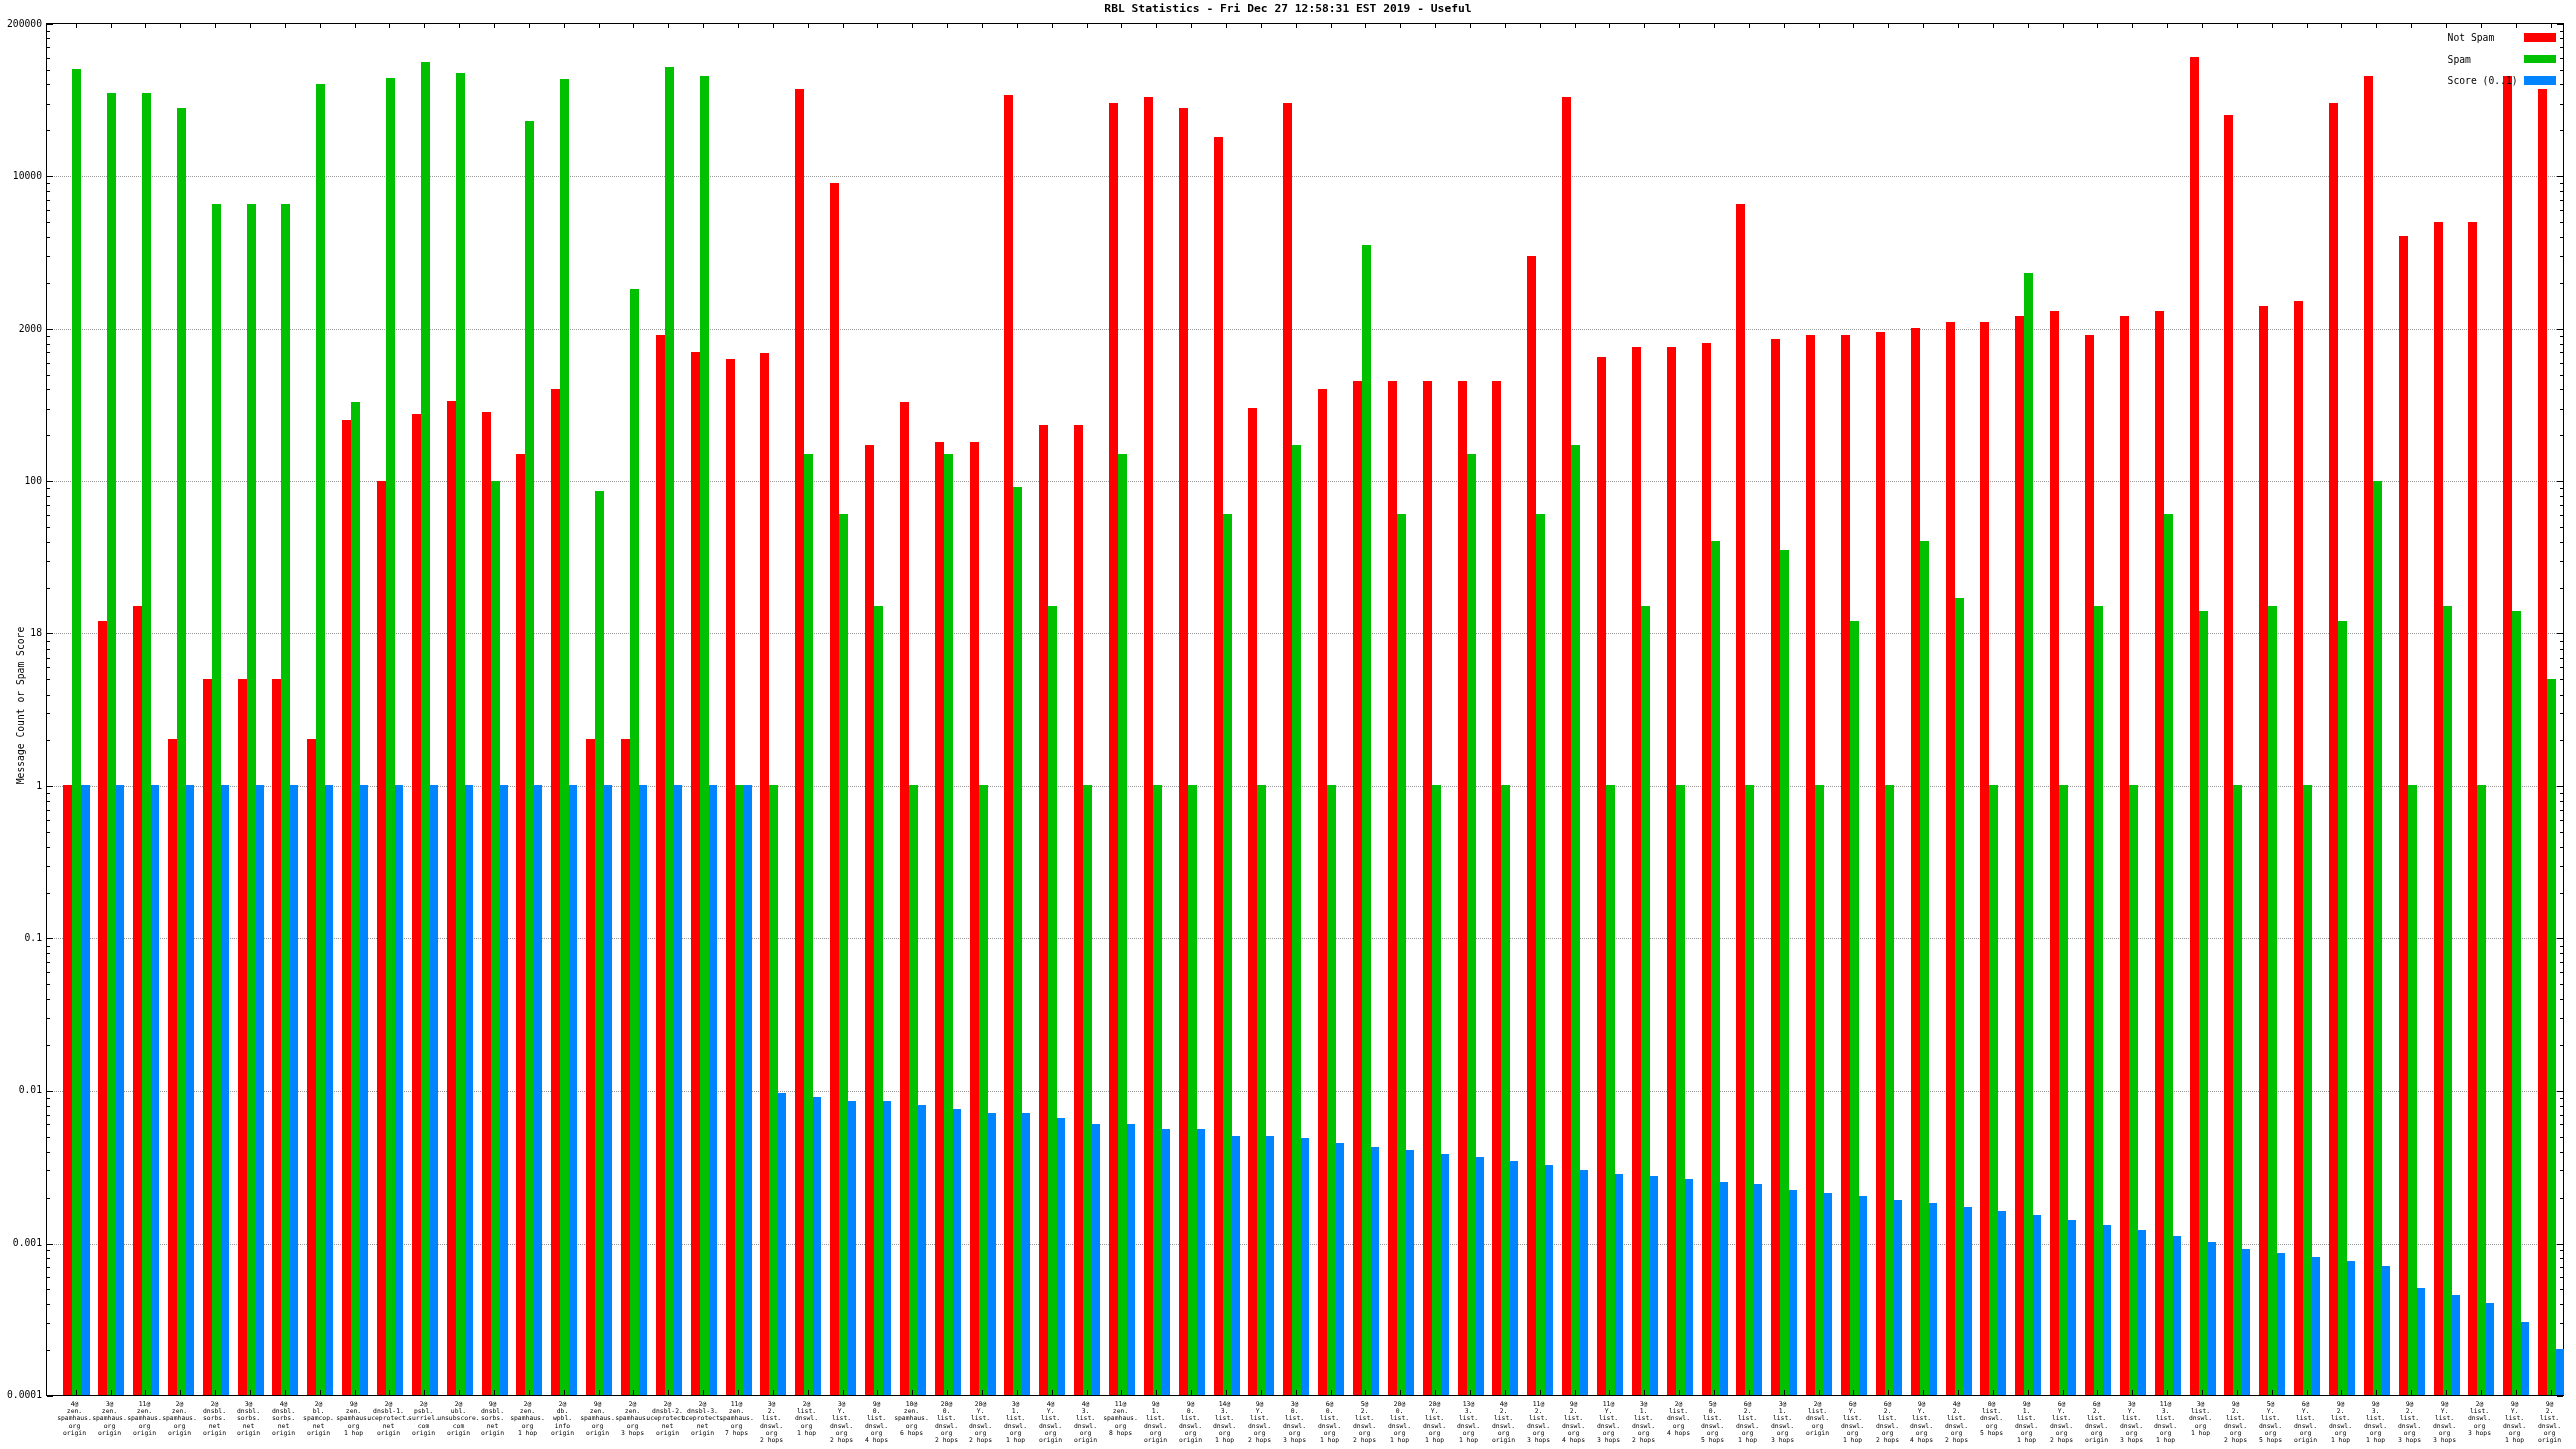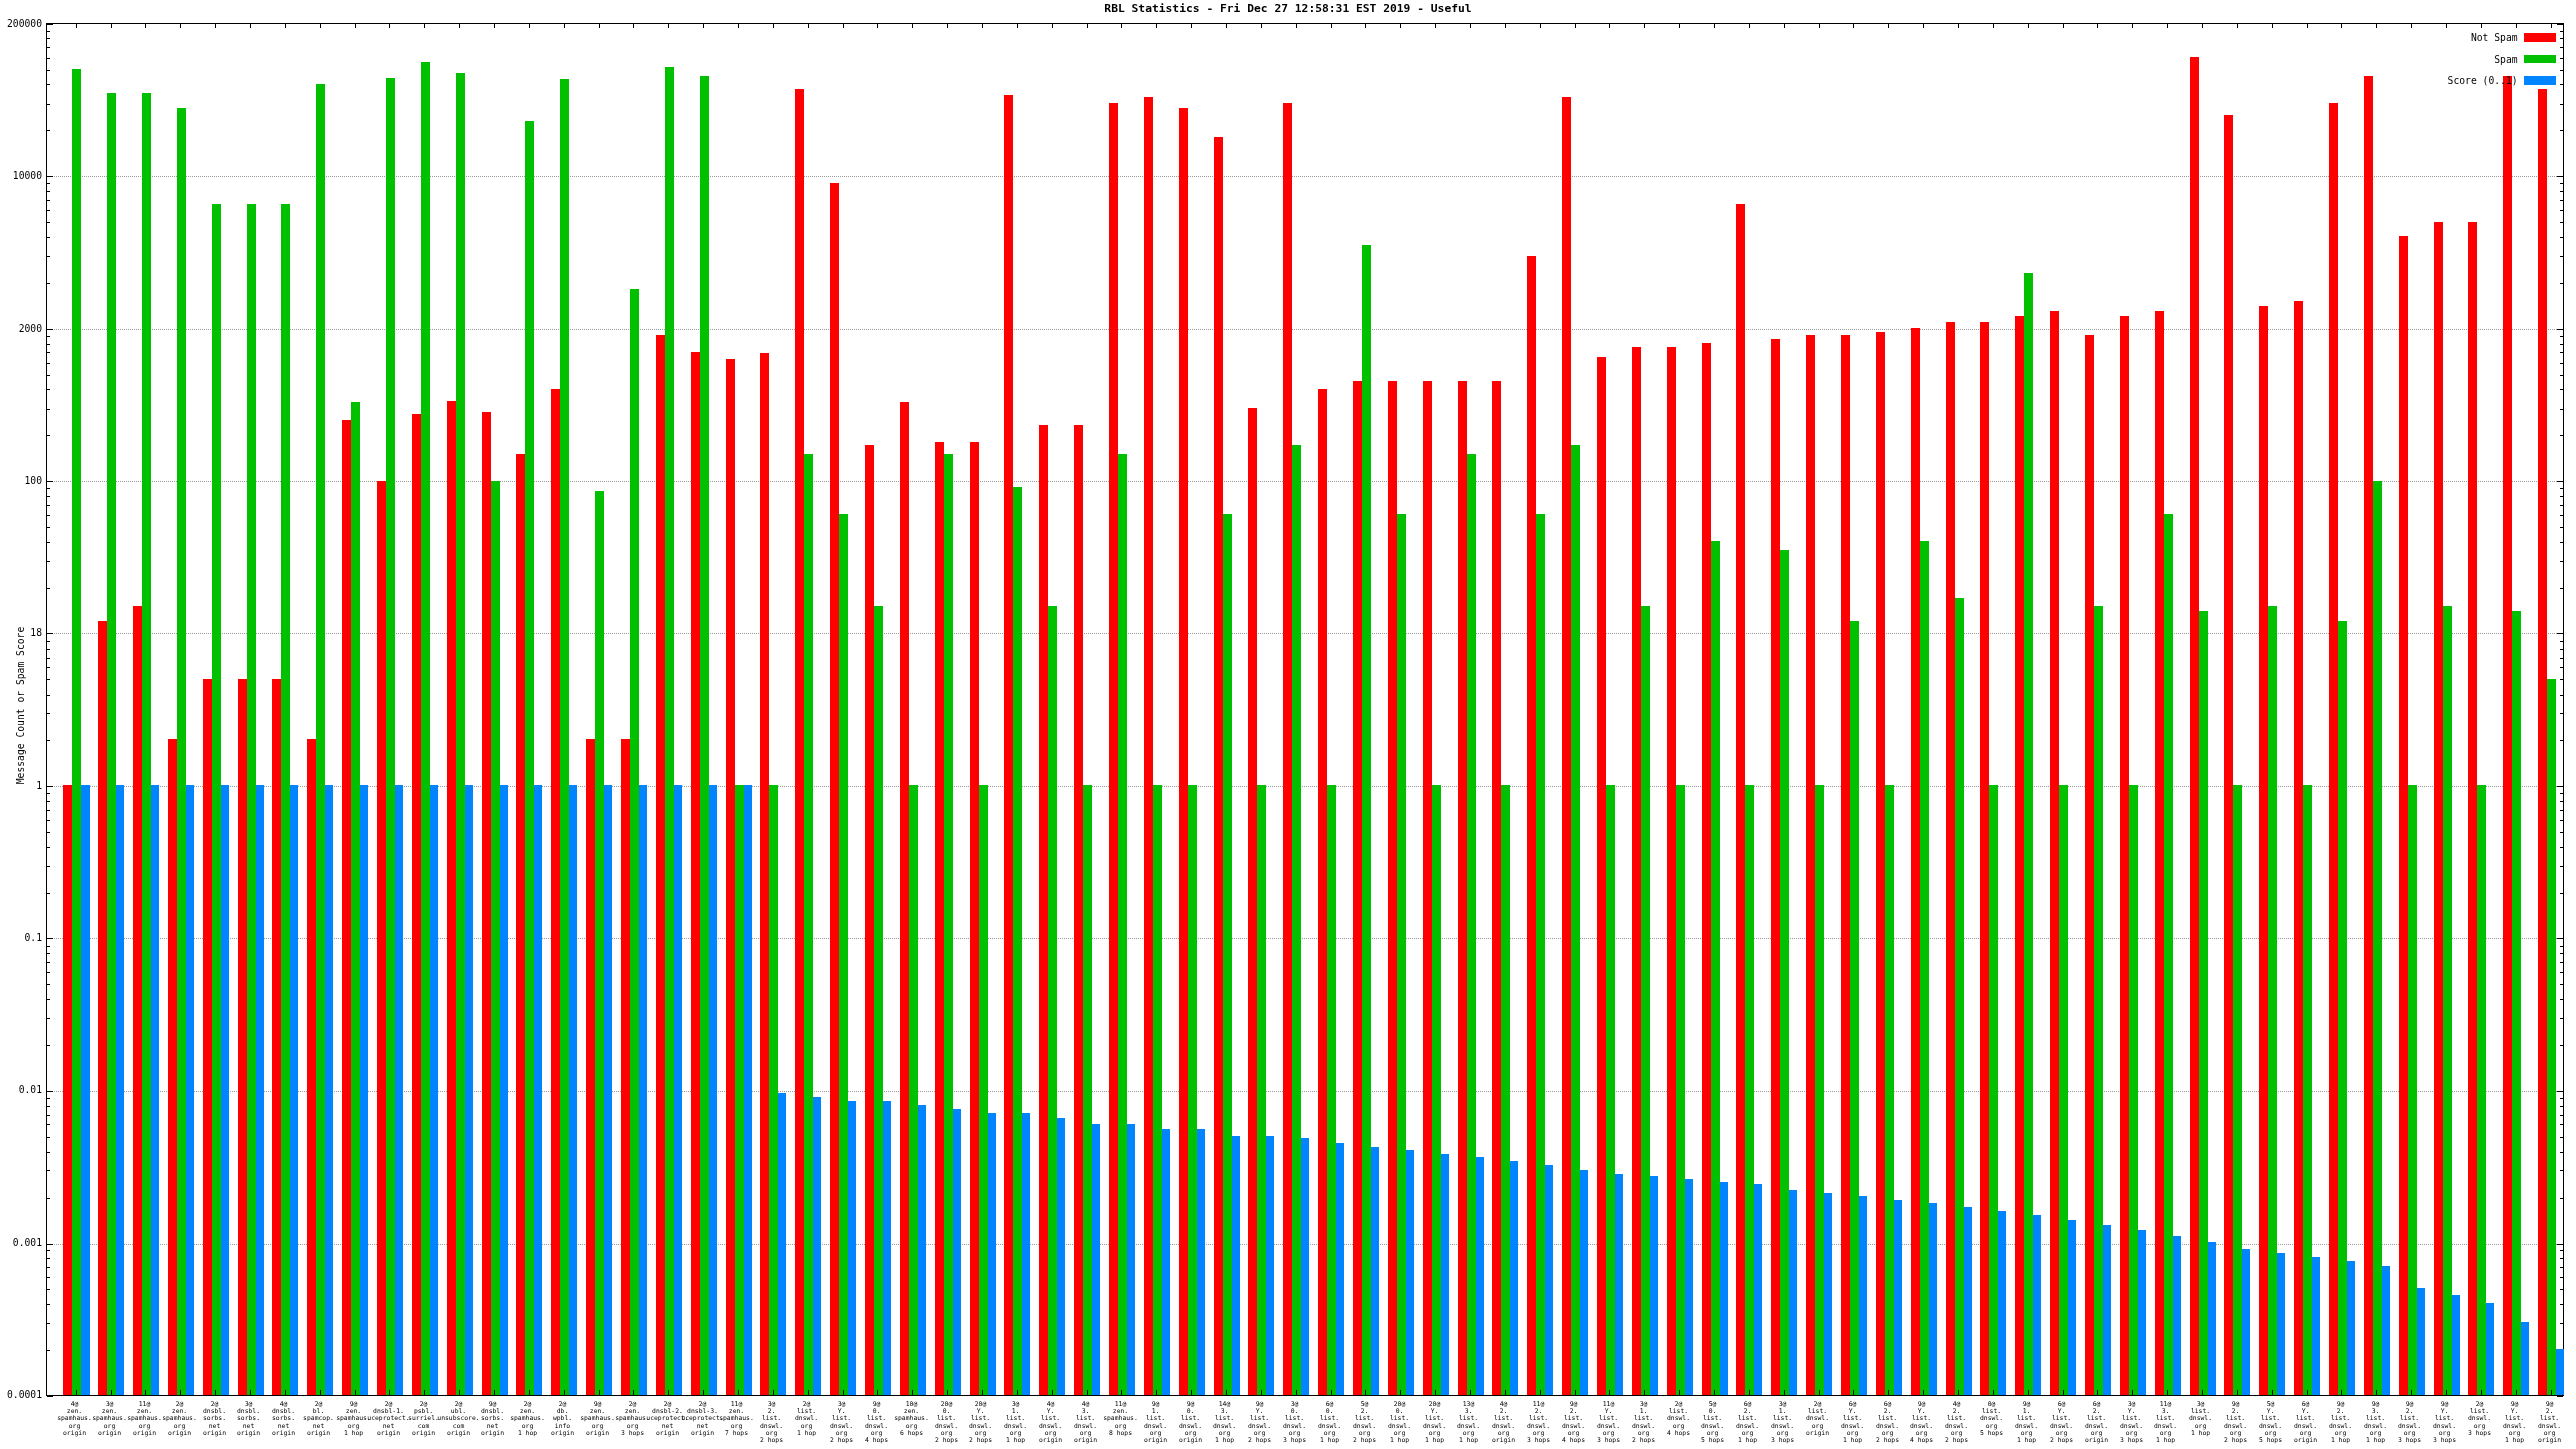--- a/index.html
+++ b/index.html
@@ -21,21 +21,21 @@
   .group{position:absolute;bottom:0;height:100%;}
   .bar{position:absolute;bottom:0;width:8.9px;}
   .bar.red{left:4.8px;background:#ff0000;}
   .bar.green{left:13.7px;background:#00c000;}
   .bar.blue{left:22.5px;background:#0084ff;}
   .xtick{position:absolute;bottom:0;width:0.8px;height:4.8px;background:#000;}
   .xtick.t{bottom:auto;top:0;}
   .xlabel{position:absolute;top:1401px;text-align:center;font-size:6.4px;line-height:7.2px;
     color:#000;white-space:pre-line;overflow:visible;}
   #legend{position:absolute;top:32px;right:20px;}
-  .lrow{display:flex;align-items:center;justify-content:flex-end;margin-bottom:10.5px;}
+  .lrow{display:flex;align-items:center;justify-content:space-between;margin-bottom:10.5px;}
   .ltext{font-size:9.7px;color:#000;margin-right:6.4px;white-space:nowrap;}
   .lswatch{width:32px;height:8.9px;}
 </style>
 </head>
 <body>
 
 <div id="page">
   <div id="title">RBL Statistics - Fri Dec 27 12:58:31 EST 2019 - Useful</div>
   <div id="ylab">Message Count or Spam Score</div>
   <div id="plot">

